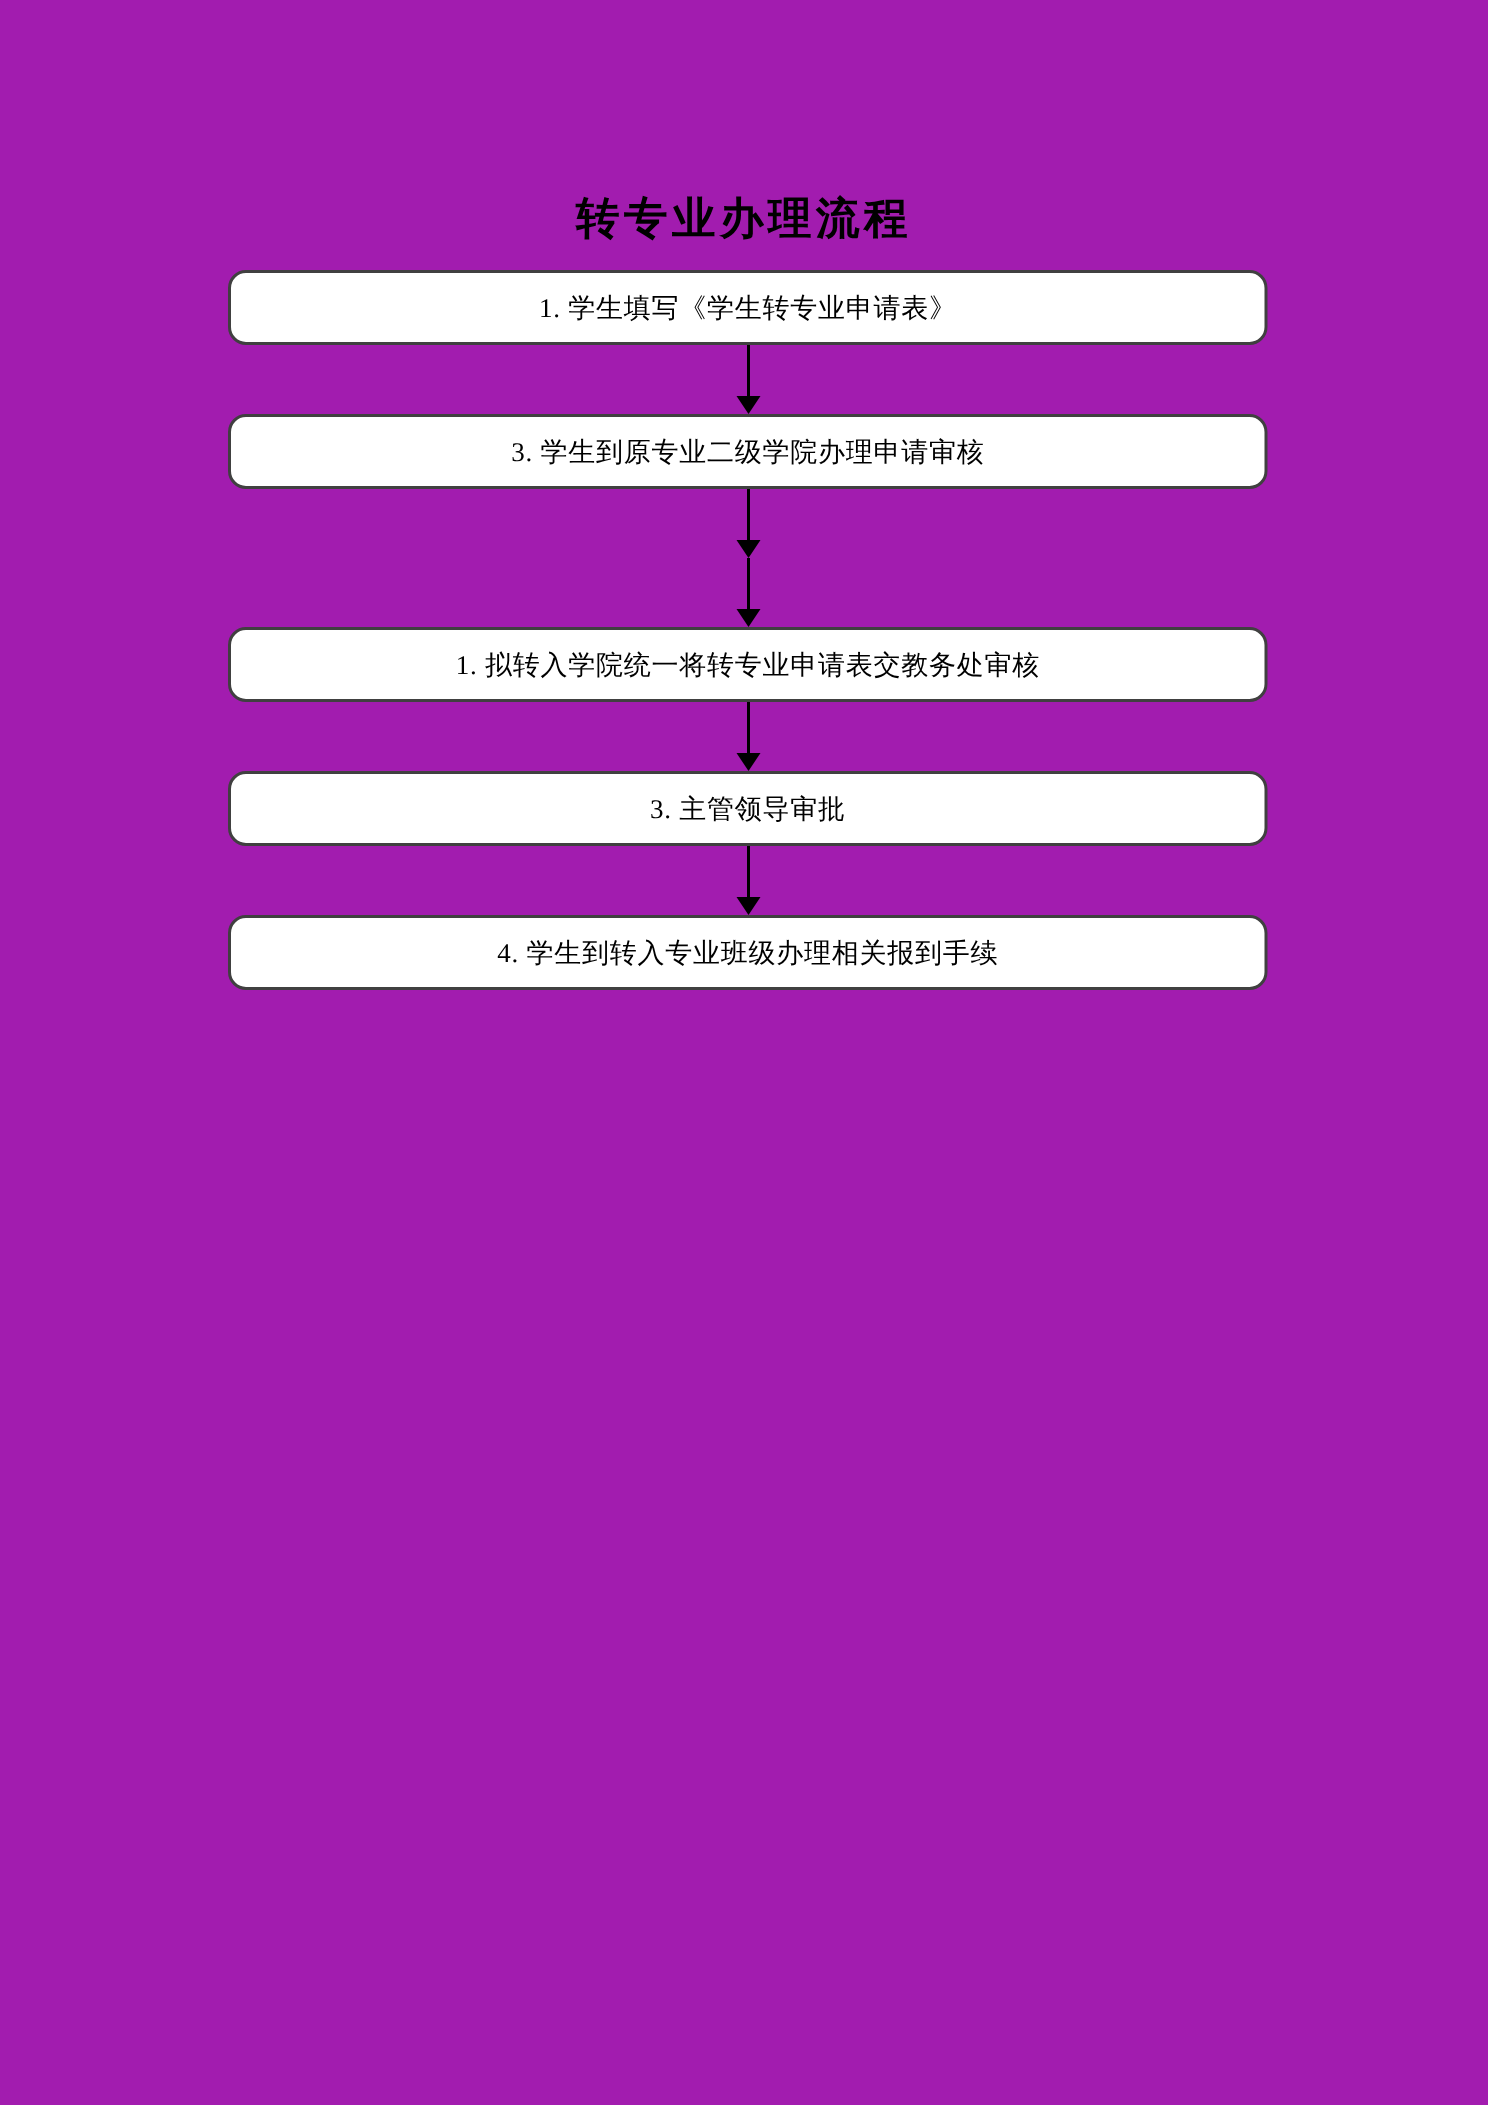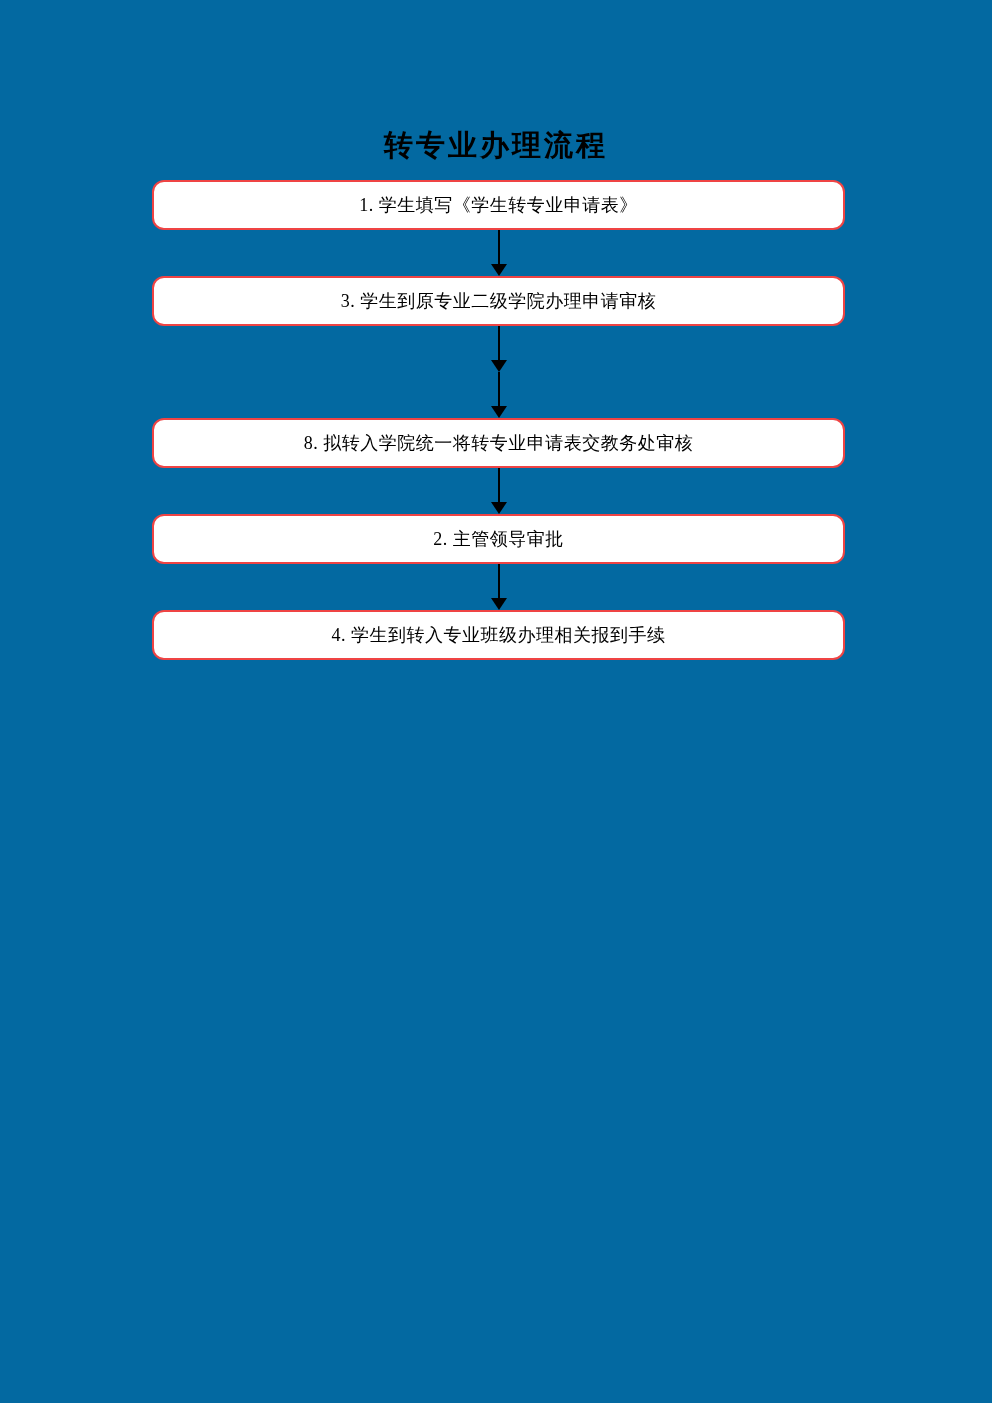--- a/index.html
+++ b/index.html
@@ -4,21 +4,21 @@
 <style>
   html, body {
     margin: 0;
     padding: 0;
     background: #ffffff;
   }
   .page {
     position: relative;
     width: 992px;
     height: 1403px;
-    background: #0369a1;
+    background: #a21caf;
     font-family: "Liberation Serif", "DejaVu Serif", serif;
     color: #000000;
     overflow: hidden;
   }
   .title {
     position: absolute;
     top: 126px;
     left: 0;
     width: 100%;
     text-align: center;
@@ -30,21 +30,21 @@
   .flow {
     position: absolute;
     top: 180px;
     left: 152px;
     width: 693px;
   }
   .box {
     box-sizing: border-box;
     width: 693px;
     height: 50px;
-    border: 2px solid #ef4444;
+    border: 2px solid #404040;
     border-radius: 12px;
     background: #ffffff;
     display: flex;
     align-items: center;
     justify-content: center;
   }
   .box-label {
     font-size: 18px;
     letter-spacing: 0.5px;
     white-space: nowrap;
@@ -102,30 +102,30 @@
       <div class="arrow-head"></div>
     </div>
 
 
     <div class="arrow">
       <div class="arrow-line"></div>
       <div class="arrow-head"></div>
     </div>
 
     <div class="box">
-      <span class="box-label">8. 拟转入学院统一将转专业申请表交教务处审核</span>
+      <span class="box-label">1. 拟转入学院统一将转专业申请表交教务处审核</span>
     </div>
 
     <div class="arrow">
       <div class="arrow-line"></div>
       <div class="arrow-head"></div>
     </div>
 
     <div class="box">
-      <span class="box-label">2. 主管领导审批</span>
+      <span class="box-label">3. 主管领导审批</span>
     </div>
 
     <div class="arrow">
       <div class="arrow-line"></div>
       <div class="arrow-head"></div>
     </div>
 
     <div class="box">
       <span class="box-label">4. 学生到转入专业班级办理相关报到手续</span>
     </div>

